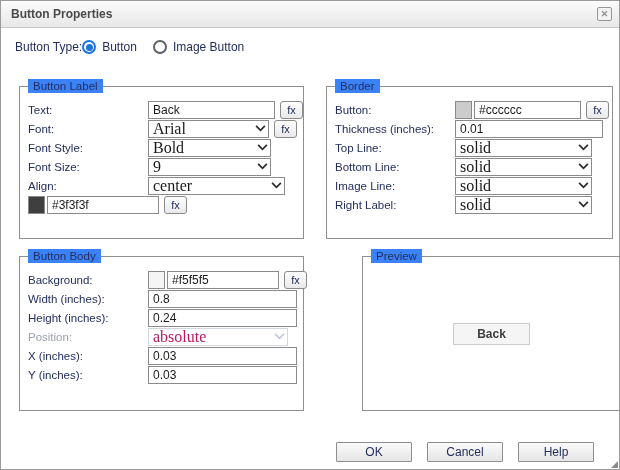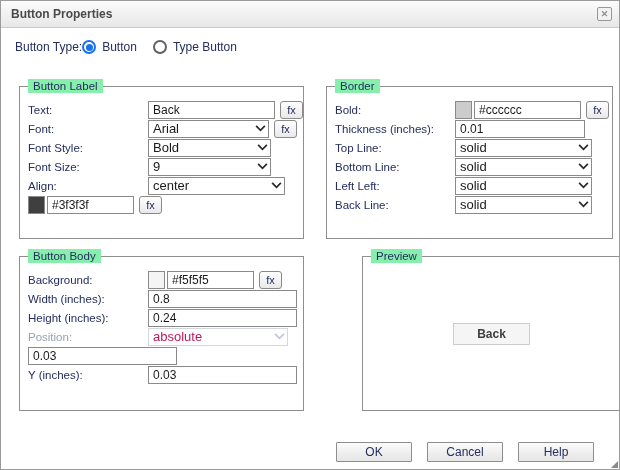--- a/index.html
+++ b/index.html
@@ -52,21 +52,21 @@
   .radio.off { border: 2px solid #5f6368; }
 
   
   .group {
     position: absolute;
     border: 1px solid #8f8f8f;
     background: #fff;
   }
   .legend {
     position: absolute; top: -8px; left: 8px;
-    background: #86efac; padding: 0 5px;
+    background: #3b82f6; padding: 0 5px;
     font-size: 11.5px; color: #242e5f; line-height: 14px;
   }
   #g-button-label { left: 18px;  top: 85px;  width: 285px; height: 153px; }
   #g-border       { left: 325px; top: 85px;  width: 287px; height: 153px; }
   #g-button-body  { left: 18px;  top: 255px; width: 285px; height: 155px; }
   #g-preview      { left: 325px; top: 255px; width: 270px; height: 155px; margin-left: 36px; }
 
   .rows { padding: 13px 6px 0 8px; display: flex; flex-direction: column; gap: 0; }
   .row  { display: flex; align-items: center; height: 19px; }
   .lbl  { width: 120px; flex: none; font-size: 11.5px; color: #242e5f; }
@@ -74,28 +74,28 @@
 
   .txt {
     height: 18px; border: 1px solid #8a8a8a; background: #fff;
     font-family: "Liberation Sans", sans-serif;
     font-size: 12px; color: #1a1a1a; padding: 0 4px; outline: none;
   }
 
   .sel {
     height: 18px; border: 1px solid #8a8a8a; background: #fff;
     display: flex; align-items: center; justify-content: space-between;
-    padding: 0 2px 0 4px; font-size: 13px; color: #1a1a1a; cursor: pointer;
+    padding: 0 2px 0 4px; font-size: 16px; color: #1a1a1a; cursor: pointer; font-family: Liberation Serif, serif;
   }
   .chev { display: flex; align-items: center; }
   .chev svg { display: block; }
   .sel.dis { border-color: #d3d8e0; color: #be185d; cursor: default; }
 
-  .w106{width:107px} .w110{width:87px} .w123{width:123px} .w127{width:127px}
-  .w137{width:137px} .w140{width:140px} .w145{width:130px} .w149{width:149px}
+  .w106{width:107px} .w110{width:112px} .w123{width:123px} .w127{width:127px}
+  .w137{width:137px} .w140{width:140px} .w145{width:148px} .w149{width:149px}
 
   .swatch {
     width: 17px; height: 18px; flex: none;
     border: 1px solid #8a8a8a; margin-right: 2px; cursor: pointer;
   }
 
   .fx-btn {
     margin-left: 5px; width: 23px; height: 18px; flex: none;
     border: 1px solid #8a8a8a; border-radius: 3px;
     background: linear-gradient(#fefefe, #e9e9e9);
@@ -147,21 +147,21 @@
   <div class="type-row">
     <span class="type-label">Button Type:</span>
     <span class="radio-opt">
       <span class="radio on">
           <span class="dot"></span>
         </span>
       <span>Button</span>
     </span>
     <span class="radio-opt">
       <span class="radio off"></span>
-      <span>Type Button</span>
+      <span>Image Button</span>
     </span>
   </div>
 
   <div class="group" id="g-button-label">
     <span class="legend">Button Label</span>
     <div class="rows">
       <div class="row">
         <span class="lbl">Text:</span>
         <input class="txt w127" value="Back" style="">
         <div class="fx-btn">fx</div>
@@ -216,21 +216,21 @@
         <input class="txt w110" value="#3f3f3f" style="">
         <div class="fx-btn">fx</div>
       </div>
     </div>
   </div>
 
   <div class="group" id="g-border">
     <span class="legend">Border</span>
     <div class="rows">
       <div class="row">
-        <span class="lbl">Bold:</span>
+        <span class="lbl">Button:</span>
         <span class="swatch" style="background: rgb(204, 204, 204);"></span>
         <input class="txt w106" value="#cccccc" style="">
         <div class="fx-btn">fx</div>
       </div>
       <div class="row">
         <span class="lbl">Thickness (inches):</span>
         <input class="txt w145" value="0.01" style="">
       </div>
       <div class="row">
         <span class="lbl">Top Line:</span>
@@ -248,32 +248,32 @@
         <div class="sel w137">
           <span>solid</span>
           <span class="chev">
               <svg width="11" height="7" viewBox="0 0 12 8">
                 <path d="M1 1 L6 6 L11 1" fill="none" stroke="#2b2b2b" stroke-width="2"></path>
               </svg>
             </span>
         </div>
       </div>
       <div class="row">
-        <span class="lbl">Left Left:</span>
+        <span class="lbl">Image Line:</span>
         <div class="sel w137">
           <span>solid</span>
           <span class="chev">
               <svg width="11" height="7" viewBox="0 0 12 8">
                 <path d="M1 1 L6 6 L11 1" fill="none" stroke="#2b2b2b" stroke-width="2"></path>
               </svg>
             </span>
         </div>
       </div>
       <div class="row">
-        <span class="lbl">Back Line:</span>
+        <span class="lbl">Right Label:</span>
         <div class="sel w137">
           <span>solid</span>
           <span class="chev">
               <svg width="11" height="7" viewBox="0 0 12 8">
                 <path d="M1 1 L6 6 L11 1" fill="none" stroke="#2b2b2b" stroke-width="2"></path>
               </svg>
             </span>
         </div>
       </div>
     </div>
@@ -301,20 +301,21 @@
         <div class="sel dis w140">
           <span>absolute</span>
           <span class="chev">
               <svg width="11" height="7" viewBox="0 0 12 8">
                 <path d="M1 1 L6 6 L11 1" fill="none" stroke="#c3c9d4" stroke-width="2"></path>
               </svg>
             </span>
         </div>
       </div>
       <div class="row">
+        <span class="lbl">X (inches):</span>
         <input class="txt w149" value="0.03" style="">
       </div>
       <div class="row">
         <span class="lbl">Y (inches):</span>
         <input class="txt w149" value="0.03" style="">
       </div>
     </div>
   </div>
 
   <div class="group" id="g-preview">

